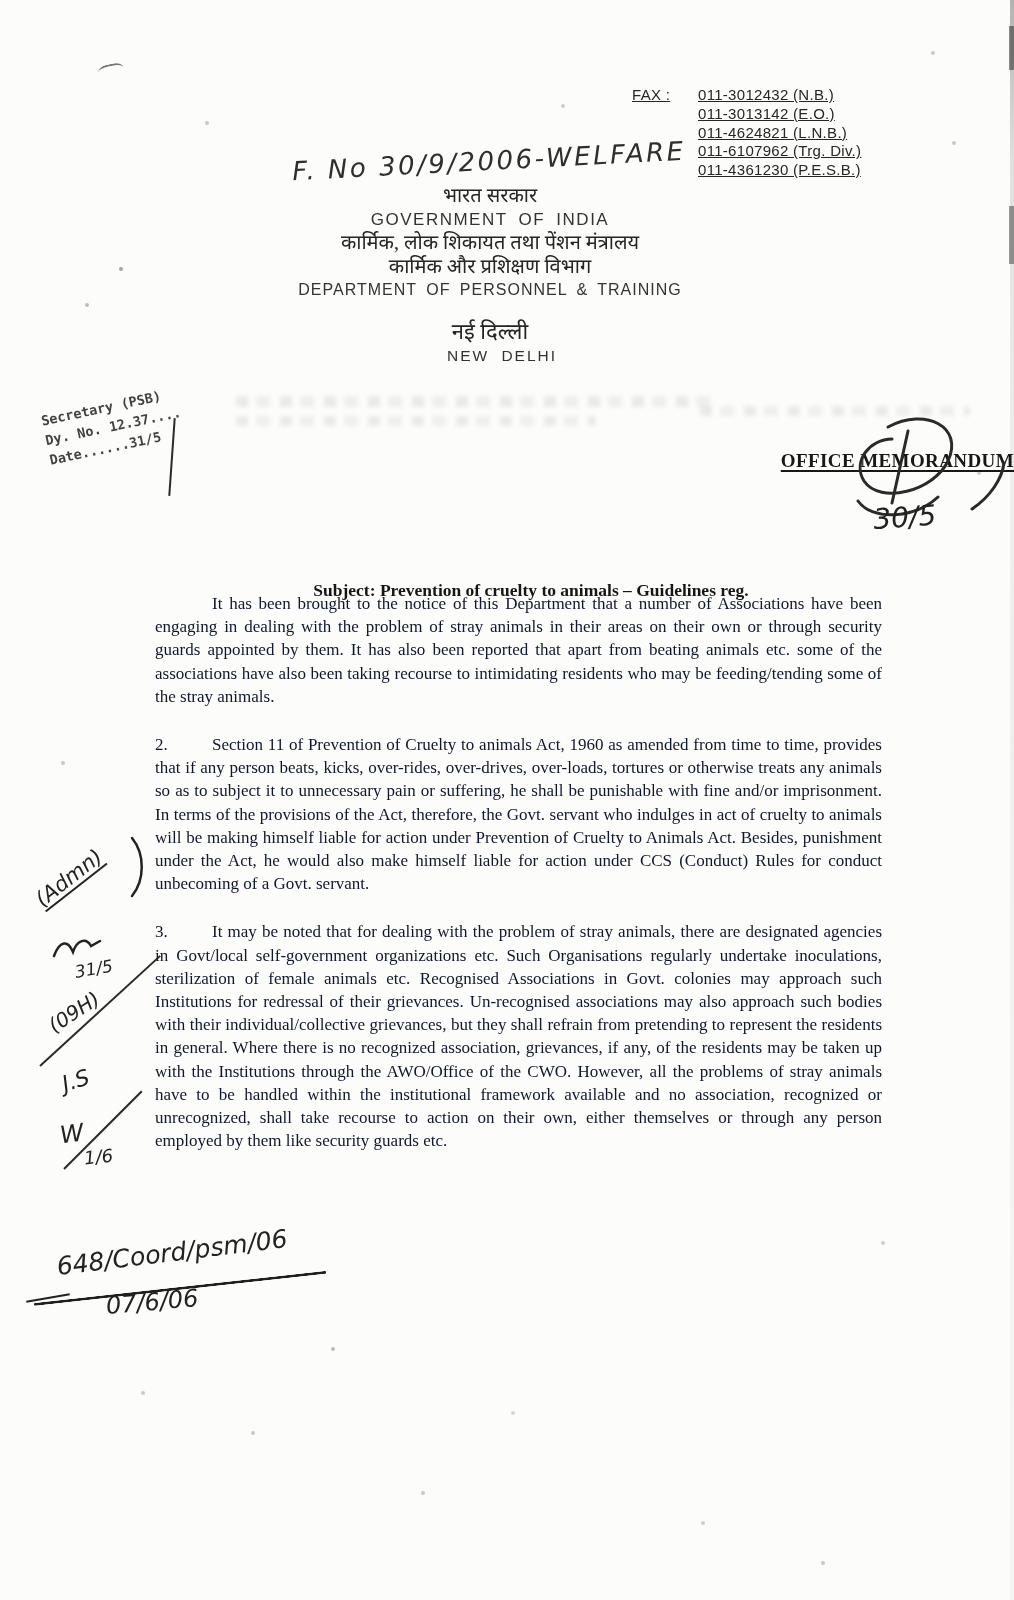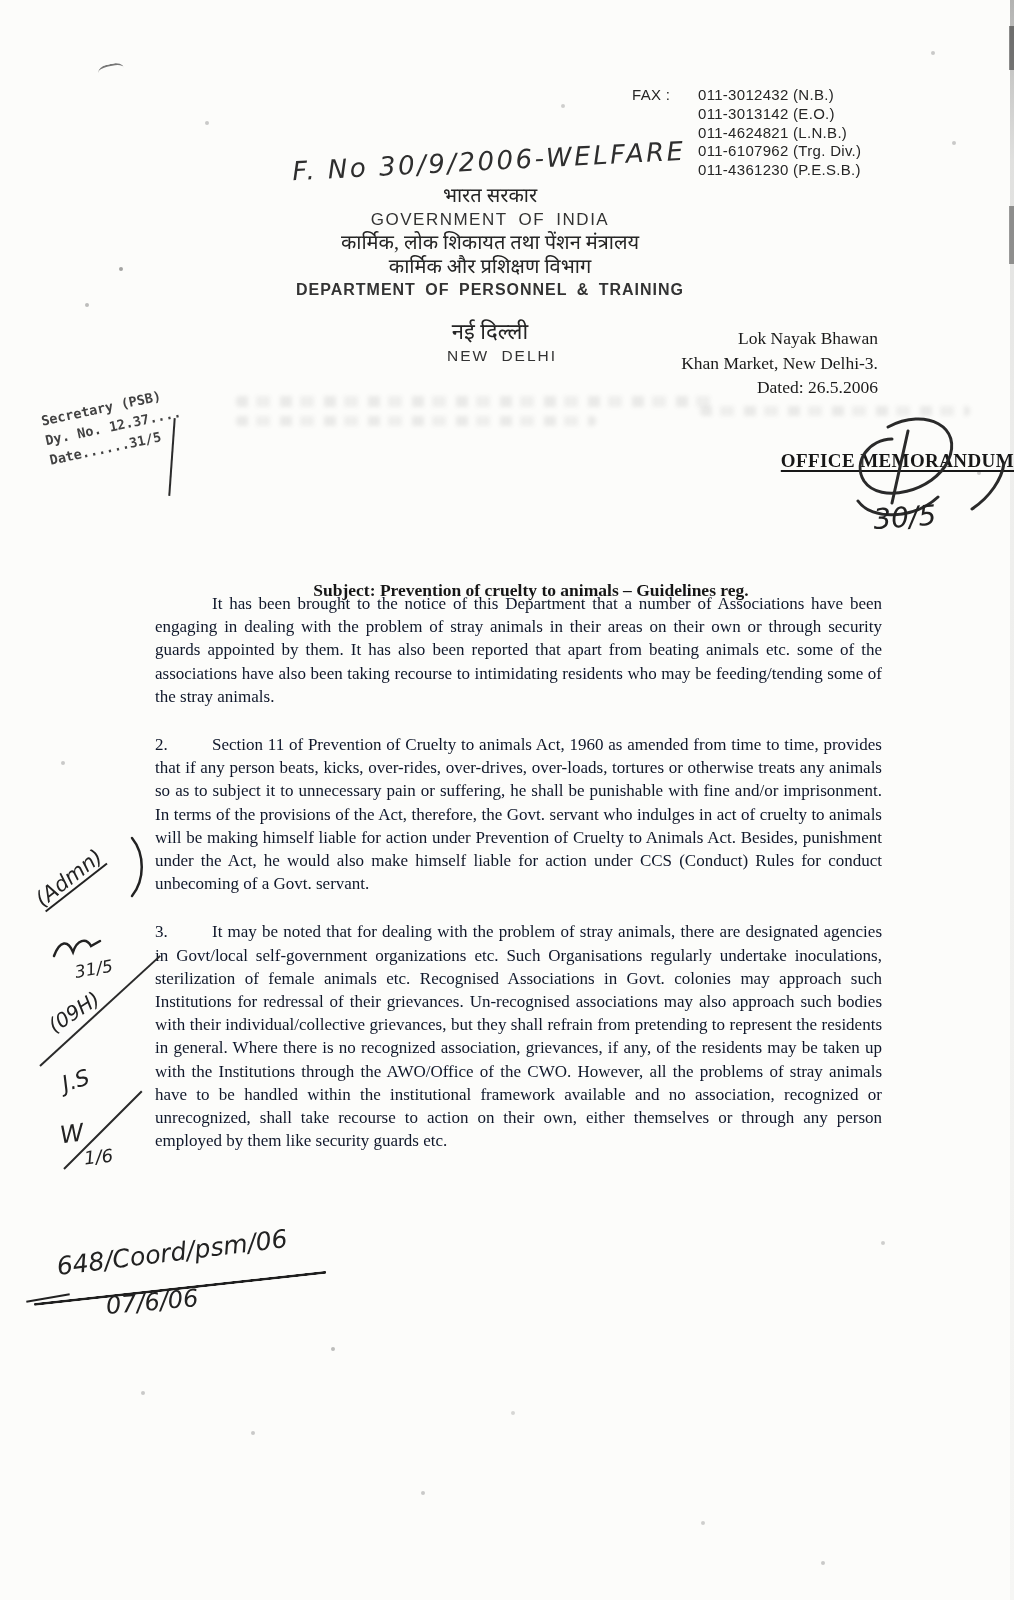--- a/index.html
+++ b/index.html
@@ -5,34 +5,34 @@
   * { margin:0; padding:0; box-sizing:border-box; }
   html,body { background:#e8e8e6; }
   .page {
     position:relative; width:1014px; height:1600px;
     background:#fcfcfa; overflow:hidden;
     font-family:"Liberation Serif", serif; color:#1b1b1b;
   }
   
   .fax { position:absolute; top:86px; left:632px; font-family:"Liberation Sans", sans-serif;
          font-size:15px; line-height:18.8px; color:#262626; letter-spacing:.3px; }
-  .fax-row { display:flex; white-space:nowrap; }
+  .fax-row { display:flex; white-space:nowrap;text-decoration:underline; }
   .fax-label { display:inline-block; width:66px; }
   .fax-row.indent { margin-left:66px;align-items:flex-end; }
   
   .fileno { position:absolute; top:146px; left:292px; font-family:"DejaVu Sans", sans-serif;
             font-style:italic; font-size:26px; letter-spacing:2.5px; color:#2e2e2e;
             transform:rotate(-3deg); white-space:nowrap; }
   
   .letterhead { position:absolute; top:184px; left:0; width:980px; text-align:center; color:#242424; }
   .lh-hindi { font-size:20px; line-height:23.5px; }
   .lh-en   { font-family:"Liberation Sans", sans-serif; line-height:23.5px; color:#333; }
   .lh-govt     { font-size:17px;   letter-spacing:1.5px; word-spacing:5px; }
   .lh-ministry { font-size:16.5px; letter-spacing:.8px;  word-spacing:6px; }
-  .lh-dept     { font-size:16px;   letter-spacing:1px;   word-spacing:4px;font-weight:bold; }
+  .lh-dept     { font-size:16px;   letter-spacing:1px;   word-spacing:4px; }
   .lh-hindi-city { font-size:22px; line-height:24px; margin-top:18px; }
   .lh-city     { font-size:15.5px; letter-spacing:2px;   word-spacing:6px;padding-left:24px; }
   
   .address { position:absolute; top:326px; right:136px; text-align:right;
              font-size:17.5px; line-height:24.5px; color:#1a1a1a; }
   
   .stamp { position:absolute; top:396px; left:44px; transform:rotate(-12deg);
            font-family:"DejaVu Sans Mono", monospace; font-size:13.5px; font-weight:bold;
            line-height:20px; color:#333; opacity:.92; white-space:nowrap; }
   .stamp-bar { position:absolute; left:171px; top:418px; width:2px; height:78px;
@@ -134,25 +134,20 @@
   <div class="letterhead">
     <div class="lh-hindi">भारत सरकार</div>
     <div class="lh-en lh-govt">GOVERNMENT OF INDIA</div>
     <div class="lh-hindi">कार्मिक, लोक शिकायत तथा पेंशन मंत्रालय</div>
     <div class="lh-hindi">कार्मिक और प्रशिक्षण विभाग</div>
     <div class="lh-en lh-dept">DEPARTMENT OF PERSONNEL &amp; TRAINING</div>
     <div class="lh-hindi lh-hindi-city">नई दिल्ली</div>
     <div class="lh-en lh-city">NEW DELHI</div>
   </div>
 
-  <div class="address">
-    <div>Lok Nayak Bhawan</div>
-    <div>Khan Market, New Delhi-3.</div>
-    <div>Dated: 26.5.2006</div>
-  </div>
 
   <div class="stamp">
     <div>Secretary (PSB)</div>
     <div>Dy. No. 12.37....</div>
     <div>Date......31/5</div>
   </div>
   <div class="stamp-bar"></div>
 
   <div class="bleed bleed-a"></div>
   <div class="bleed bleed-b"></div>

